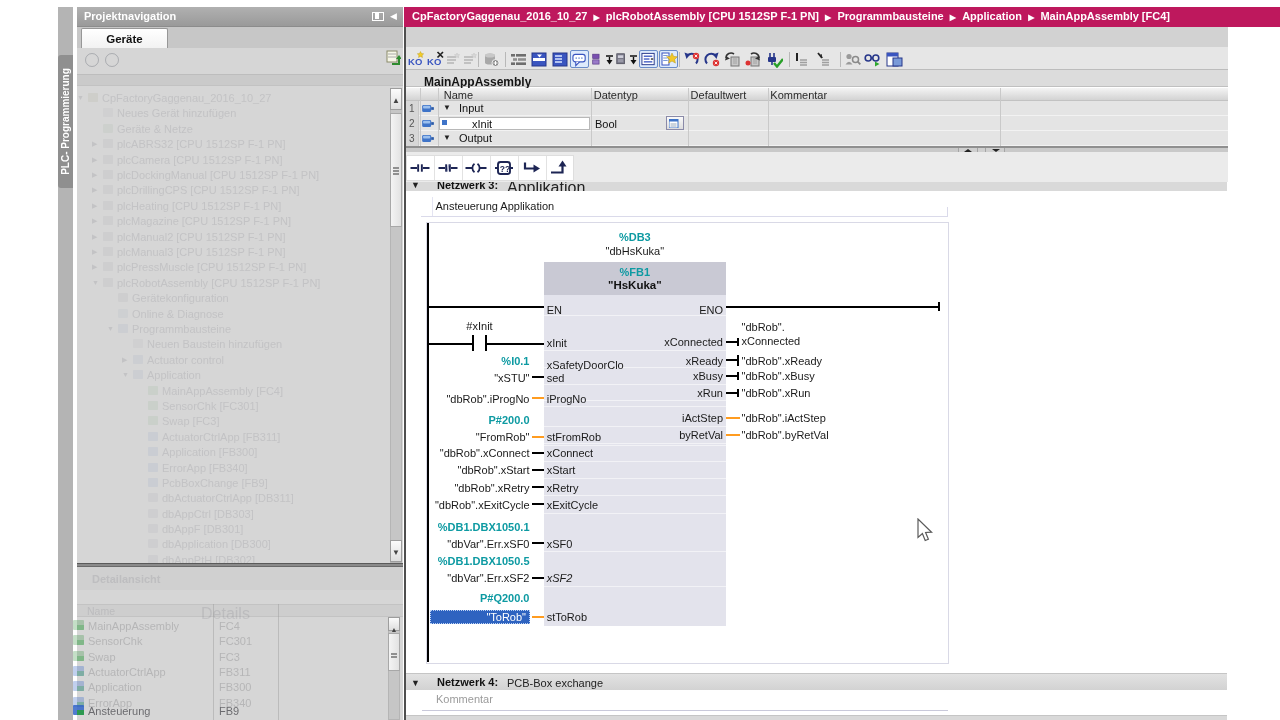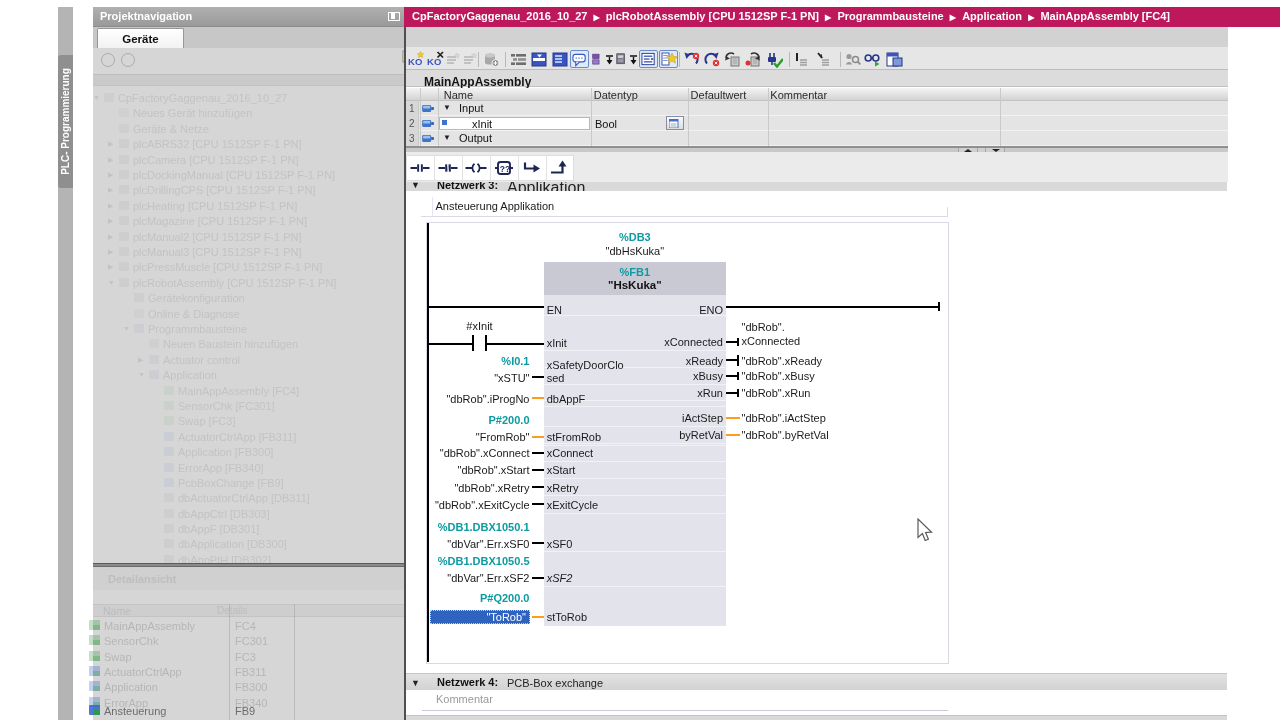--- a/index.html
+++ b/index.html
@@ -12,21 +12,21 @@
 </head>
 <body>
 <div id="stage">
 
   <div class="abs" style="left:58px;top:7px;width:15px;height:713px;background:#b4b4b4;"></div>
   <div class="abs" style="left:58px;top:55px;width:15px;height:133px;background:#8f8f8f;border-radius:3px 0 0 3px;"></div>
   <div class="abs" style="left:58px;top:55px;width:15px;height:133px;">
     <div style="position:absolute;left:-59px;top:59px;width:133px;height:15px;transform:rotate(-90deg);color:#ffffff;font-weight:bold;font-size:10px;line-height:15px;text-align:center;white-space:nowrap;">PLC- Programmierung</div>
   </div>
 
-  <div class="abs" id="panel" style="left:77px;top:7px;width:326px;height:713px;background:#d6d6d6;margin-left:16px;">
+  <div class="abs" id="panel" style="left:77px;top:7px;width:326px;height:713px;background:#d6d6d6;">
 
     <div class="abs" style="left:0;top:0;width:326px;height:20px;background:linear-gradient(#b0b0b0,#9a9a9a);border-bottom:1px solid #8c8c8c;">
       <div class="abs" style="left:7px;top:3px;color:#ffffff;font-weight:bold;font-size:11px;">Projektnavigation</div>
       <div class="abs" style="left:295px;top:5px;width:12px;height:9px;border:1px solid #fff;"></div>
       <div class="abs" style="left:298px;top:5px;width:4px;height:7px;background:#fff;"></div>
       <div class="abs" style="left:313px;top:4px;color:#fff;font-size:9px;">◀</div>
     </div>
 
     <div class="abs" style="left:0;top:20px;width:326px;height:21px;background:#c7c7c7;"></div>
     <div class="abs" style="left:4px;top:21px;width:87px;height:20px;background:linear-gradient(#ffffff,#f2f2f2);border:1px solid #979797;border-bottom:none;border-radius:2px 2px 0 0;text-align:center;">
@@ -135,21 +135,21 @@
     <div class="abs" style="left:313px;top:533px;width:12px;height:22px;background:linear-gradient(#fcfcfc,#dedede);border:1px solid #9d9d9d;text-align:center;"><span style="font-size:8px;color:#444;line-height:20px;">▼</span></div>
 
     <div class="abs" style="left:0;top:556px;width:326px;height:4px;background:#8a8a8a;border-top:1px solid #5a5a5a;border-bottom:1px solid #6a6a6a;"></div>
     <div class="abs" style="left:0;top:560px;width:326px;height:23px;background:#d0d0d0;">
       <div class="abs dim" style="left:15px;top:6px;font-size:11px;font-weight:bold;">Detailansicht</div>
     </div>
 
     <div id="detail" style="position:absolute;left:0;top:0;width:100%;height:100%;">
     <div class="abs" style="left:0px;top:597px;width:326px;height:13px;border-top:1px solid #c3c3c3;border-bottom:1px solid #c3c3c3;background:#cecece;"></div>
     <div class="abs dim" style="left:10px;top:598px;font-size:10.5px;">Name</div>
-    <div class="abs dim" style="left:124px;top:598px;font-size:10px;">Details</div>
+    <div class="abs dim" style="left:124px;top:598px;font-size:16px;">Details</div>
     <div class="abs" style="left:136px;top:597px;width:1px;height:123px;background:rgba(160,160,160,0.5);"></div>
     <div class="abs" style="left:201px;top:597px;width:1px;height:123px;background:rgba(160,160,160,0.5);"></div>
     <div class="abs" style="left:-4px;top:613px;width:11px;height:10px;background:rgba(60,150,70,0.30);border-radius:1px;"></div>
     <div class="abs" style="left:0px;top:618px;width:7px;height:5px;background:rgba(40,160,60,0.30);"></div>
     <div class="abs" style="left:11px;top:613px;font-size:11px;color:rgba(80,80,85,0.24);white-space:nowrap;">MainAppAssembly</div>
     <div class="abs" style="left:142px;top:613px;font-size:11px;color:rgba(80,80,85,0.24);white-space:nowrap;">FC4</div>
     <div class="abs" style="left:-4px;top:628px;width:11px;height:10px;background:rgba(60,150,70,0.30);border-radius:1px;"></div>
     <div class="abs" style="left:0px;top:633px;width:7px;height:5px;background:rgba(40,160,60,0.30);"></div>
     <div class="abs" style="left:11px;top:628px;font-size:11px;color:rgba(80,80,85,0.24);white-space:nowrap;">SensorChk</div>
     <div class="abs" style="left:142px;top:628px;font-size:11px;color:rgba(80,80,85,0.24);white-space:nowrap;">FC301</div>
@@ -485,21 +485,21 @@
     <div class="abs t11" style="left:140.7px;top:296.5px;">EN</div>
     <div class="abs t11" style="left:200px;top:296.5px;width:117px;text-align:right;">ENO</div>
     <div class="abs" style="left:22.5px;top:335.6px;width:43.5px;height:2.4px;background:#000;"></div>
     <div class="abs" style="left:81px;top:335.6px;width:56.7px;height:2.4px;background:#000;"></div>
     <div class="abs" style="left:66px;top:328px;width:2.4px;height:16px;background:#000;"></div>
     <div class="abs" style="left:78.6px;top:328px;width:2.4px;height:16px;background:#000;"></div>
     <div class="abs t11" style="left:38.5px;top:313px;width:70px;text-align:center;">#xInit</div>
     <div class="abs t11" style="left:140.7px;top:329.5px;">xInit</div>
     <div class="abs t11" style="left:140.7px;top:352px;">xSafetyDoorClo</div>
     <div class="abs t11" style="left:140.7px;top:364.5px;">sed</div>
-    <div class="abs t11" style="left:140.7px;top:385.5px;">dbAppF</div>
+    <div class="abs t11" style="left:140.7px;top:385.5px;">iProgNo</div>
     <div class="abs t11" style="left:140.7px;top:424px;">stFromRob</div>
     <div class="abs t11" style="left:140.7px;top:440px;">xConnect</div>
     <div class="abs t11" style="left:140.7px;top:456.5px;">xStart</div>
     <div class="abs t11" style="left:140.7px;top:474.5px;">xRetry</div>
     <div class="abs t11" style="left:140.7px;top:491.5px;">xExitCycle</div>
     <div class="abs t11" style="left:140.7px;top:530.5px;">xSF0</div>
     <div class="abs t11" style="left:140.7px;top:565px;font-style:italic;">xSF2</div>
     <div class="abs t11" style="left:140.7px;top:604px;">stToRob</div>
     <div class="abs t11" style="left:200px;top:329px;width:117px;text-align:right;">xConnected</div>
     <div class="abs t11" style="left:200px;top:347.5px;width:117px;text-align:right;">xReady</div>

